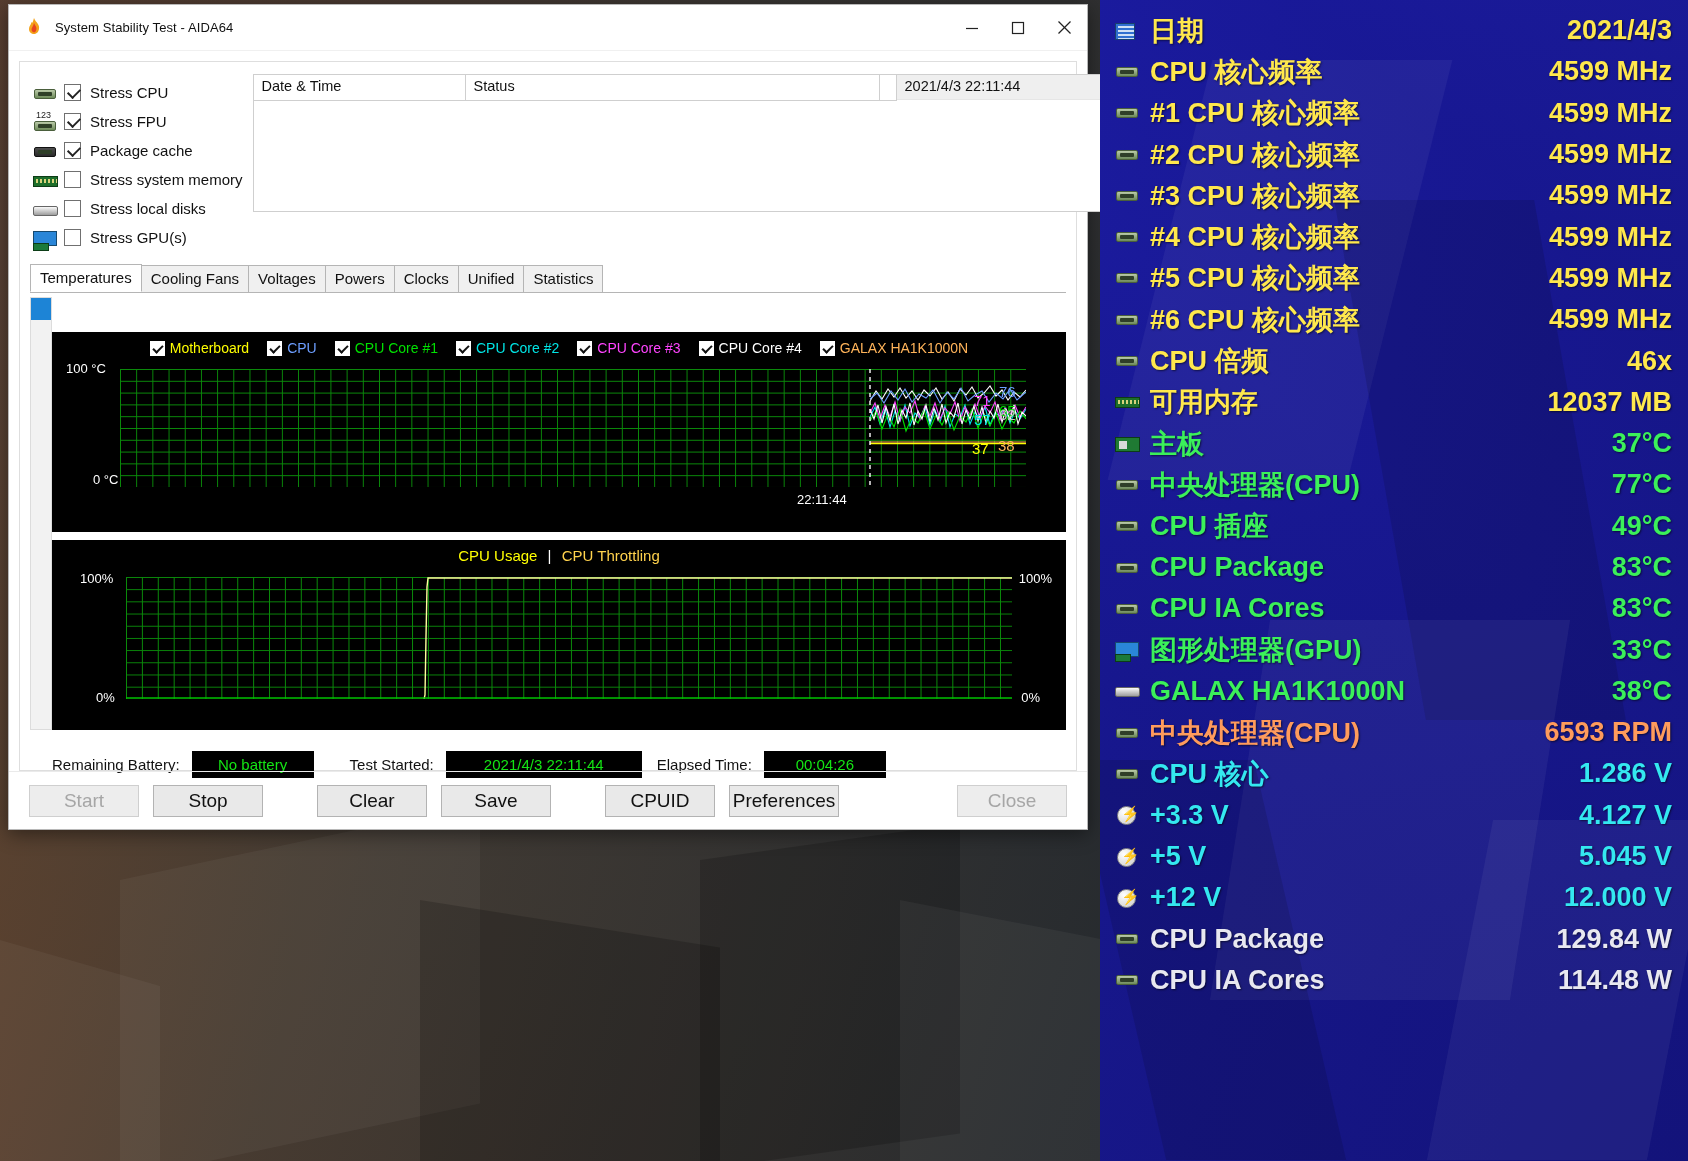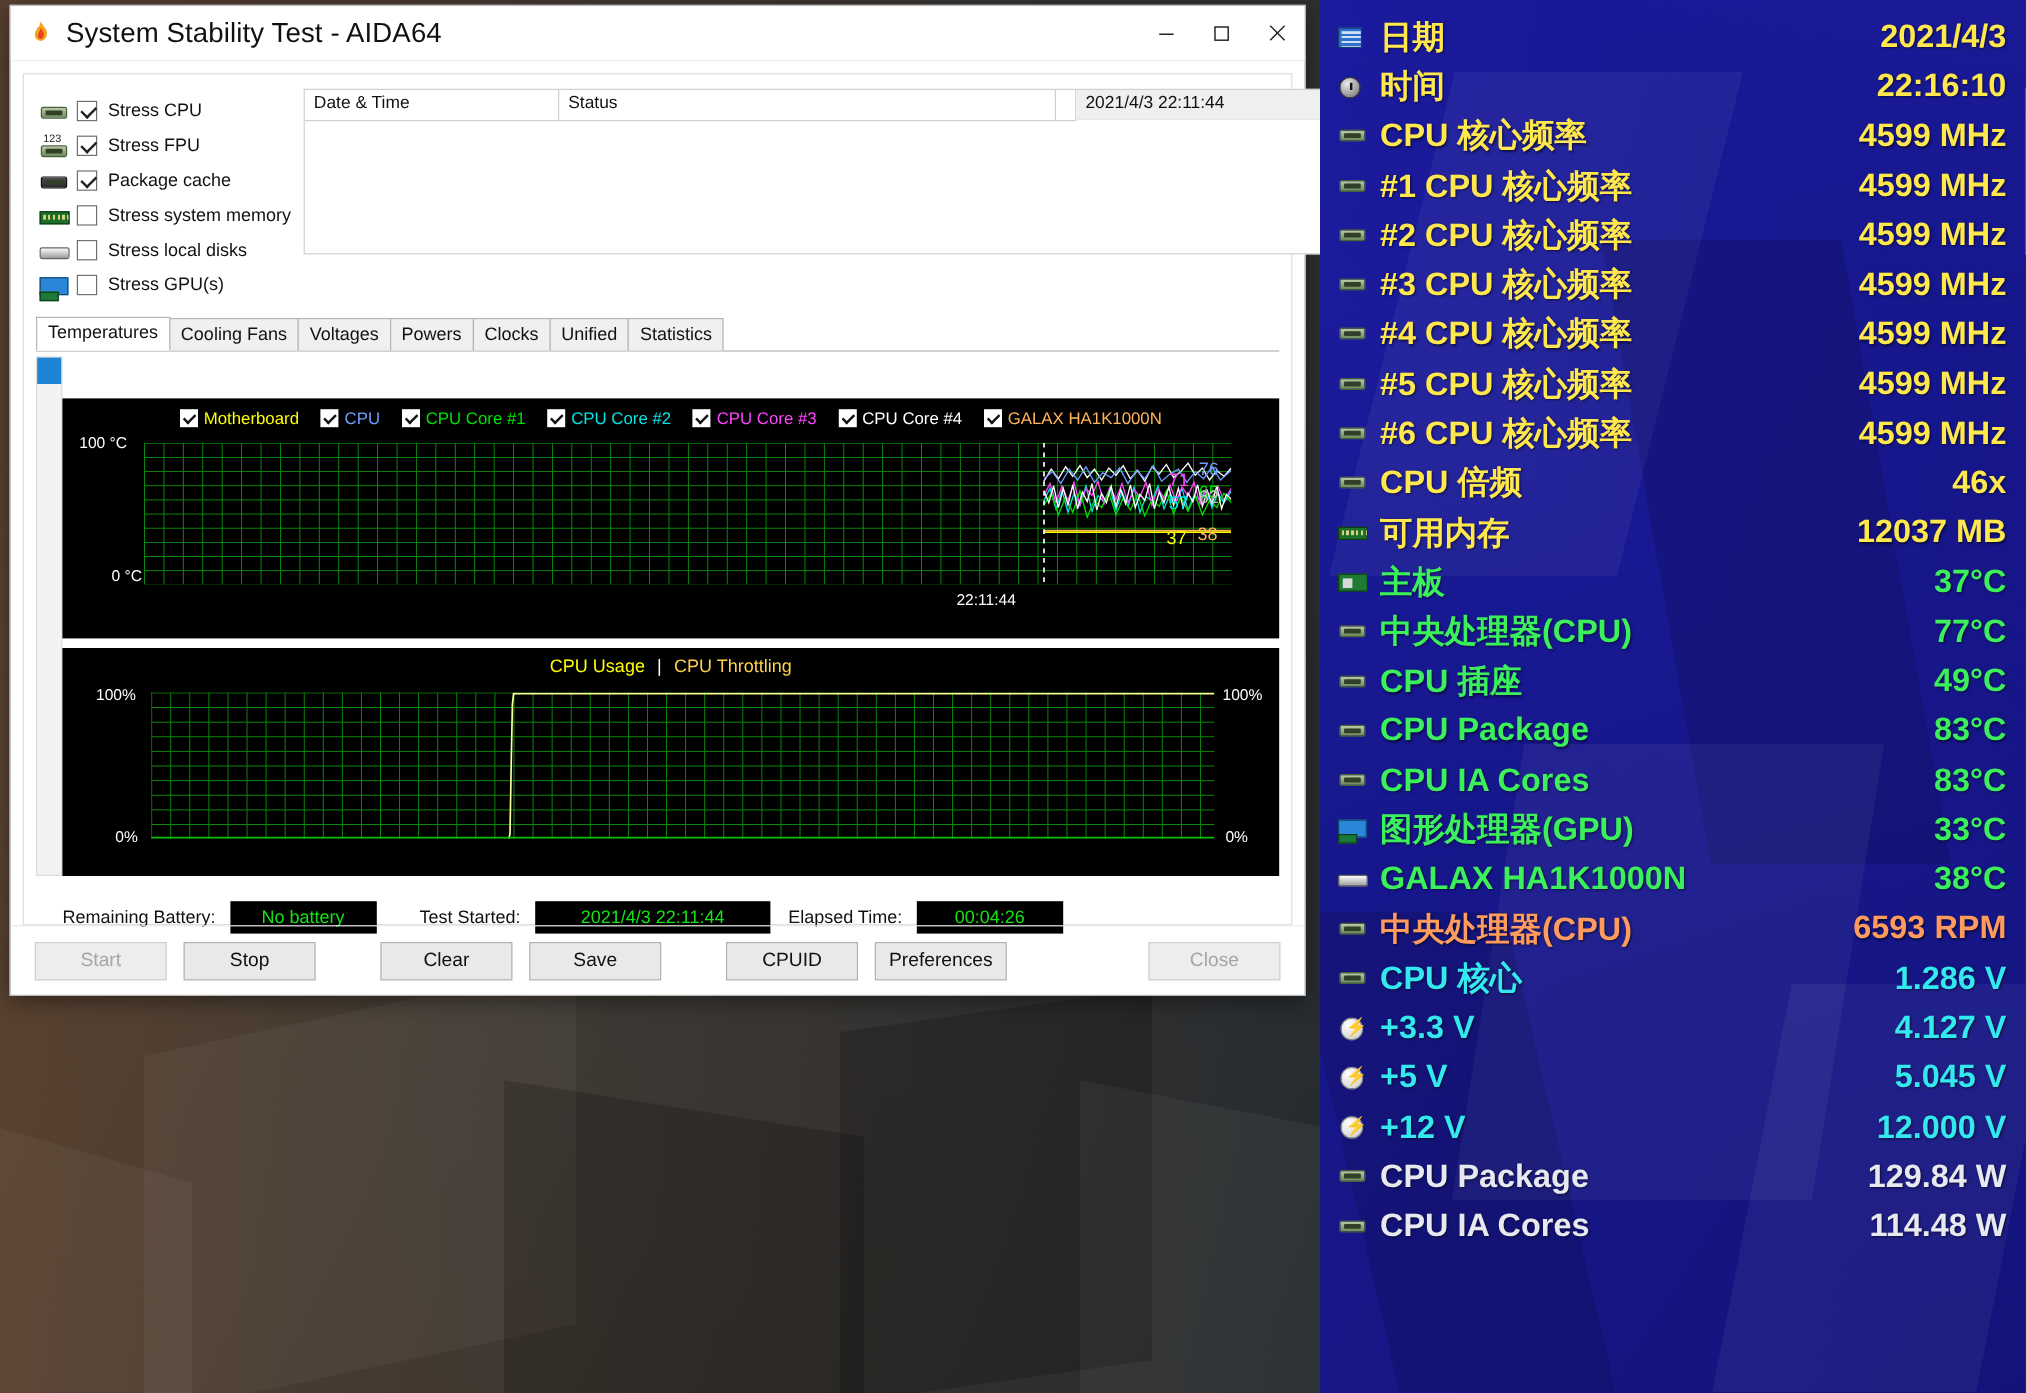--- a/index.html
+++ b/index.html
@@ -26,21 +26,21 @@
     position:absolute; left:8px; top:4px; width:1080px; height:826px;
     background:#ffffff; border:1px solid #b8b8b8;
     box-shadow:0 4px 18px rgba(0,0,0,.45);
     display:flex; flex-direction:column;
   }
   #titlebar{
     height:46px; display:flex; align-items:center;
     background:#ffffff; border-bottom:1px solid #f0f0f0; flex:none;
   }
   #titlebar .appicon{ width:22px;height:22px;margin-left:14px;margin-right:10px;position:relative;flex:none;}
-  #titlebar .title{ font-size:23px; color:#111; letter-spacing:.1px;}
+  #titlebar .title{ font-size:13px; color:#111; letter-spacing:.1px;}
   #wbtns{ margin-left:auto; display:flex; height:46px;}
   #wbtns div{ width:46px; height:46px; display:flex; align-items:center; justify-content:center;
     font-size:15px; color:#222; }
   #wbtns div svg{ display:block; }
 
   #body{ flex:1; padding:10px 10px 0 10px; display:flex; flex-direction:column; min-height:0;}
   #inner{ border:1px solid #dedede; background:#fff; flex:1; padding:8px 10px 0 10px;
           display:flex; flex-direction:column; min-height:0;}
 
   
@@ -105,21 +105,21 @@
   #statusrow{ display:flex; align-items:center; margin-top:18px; height:32px; flex:none;
               padding-left:22px; }
   #statusrow .lab{ font-size:15px; color:#111; margin-right:12px;}
   #statusrow .fld{ background:#000; color:#14e414; font-size:15px; padding:5px 16px;
                    text-align:center; }
 
   
   #btnbar{ height:58px; display:flex; align-items:center; padding:0 20px; flex:none;
            border-top:1px solid #eaeaea; }
   .btn{ height:32px; min-width:110px; background:#e9e9e9; border:1px solid #b3b3b3;
-        font-size:16px; color:#111; display:flex; align-items:center; justify-content:center;
+        font-size:19px; color:#111; display:flex; align-items:center; justify-content:center;
         margin-right:14px;}
   .btn.dis{ color:#a6a6a6; border-color:#cfcfcf; background:#ededed;}
   .btn.gap{ margin-left:40px; }
   .btn.right{ margin-left:auto; margin-right:0;}
 
   
   #osd{
     position:absolute; right:0; top:0; width:588px; height:1161px;
     background:
       linear-gradient(145deg, rgba(26,26,160,.86), rgba(18,18,120,.9)),
@@ -451,27 +451,20 @@
   <div id="osd-rows">
       <div class="orow">
         <span class="oicon">
           <span class="cal"></span>
         </span>
         <span class="oname" style="color:#ffe84d">日期</span>
         <span class="oval" style="color:#ffe84d">2021/4/3</span>
       </div>
       <div class="orow">
         <span class="oicon">
-          <span class="clk"></span>
-        </span>
-        <span class="oname" style="color:#ffe84d">时间</span>
-        <span class="oval" style="color:#ffe84d">22:16:10</span>
-      </div>
-      <div class="orow">
-        <span class="oicon">
           <span class="chip"></span>
         </span>
         <span class="oname" style="color:#ffe84d">CPU 核心频率</span>
         <span class="oval" style="color:#ffe84d">4599 MHz</span>
       </div>
       <div class="orow">
         <span class="oicon">
           <span class="chip"></span>
         </span>
         <span class="oname" style="color:#ffe84d">#1 CPU 核心频率</span>

